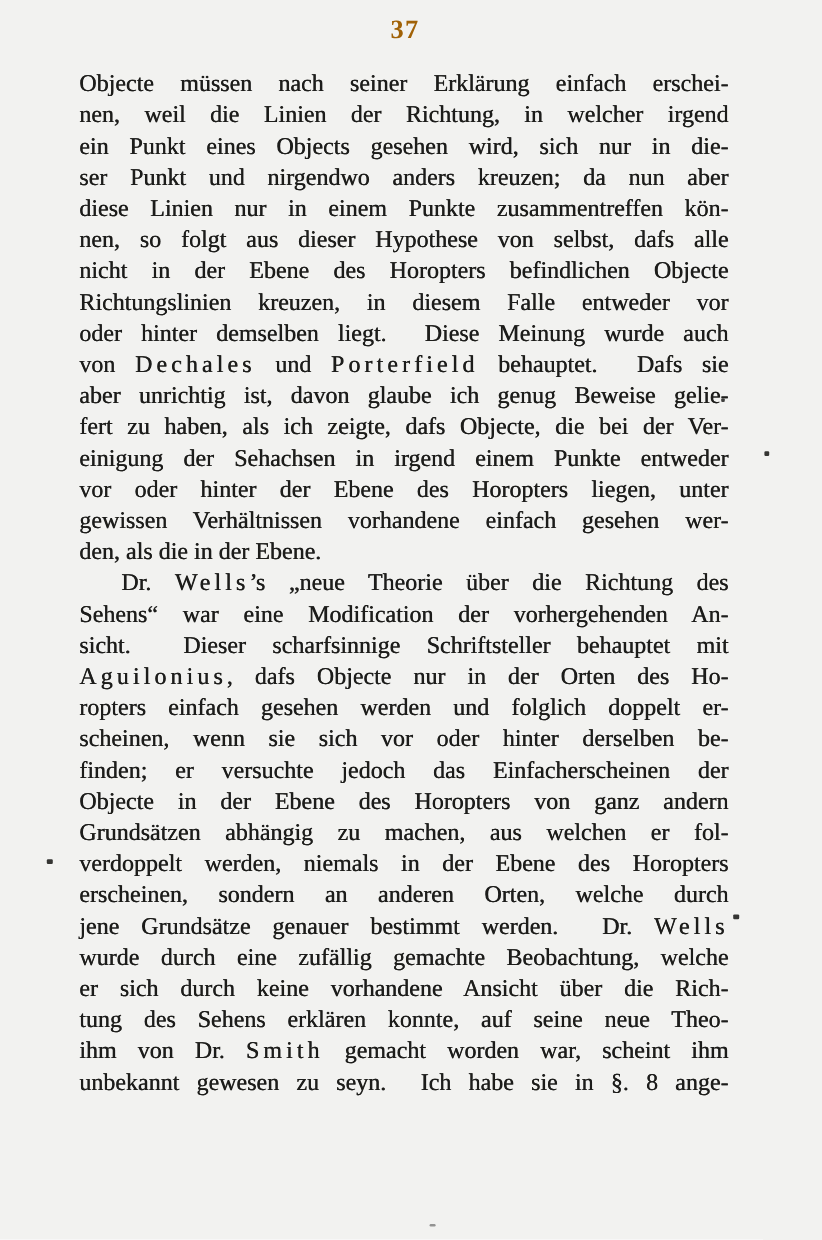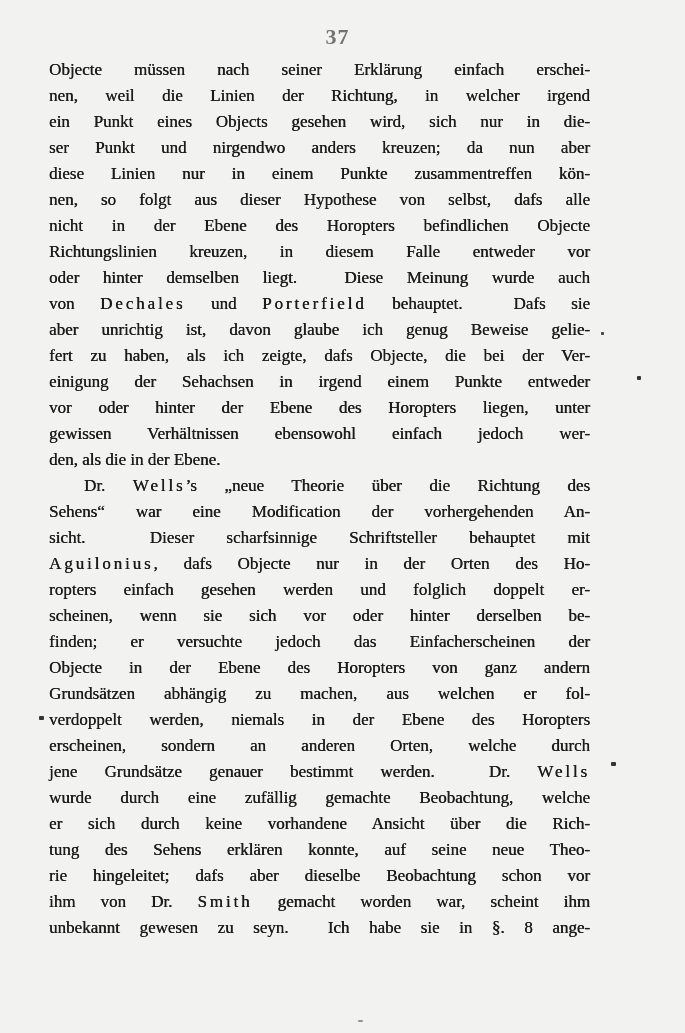--- a/index.html
+++ b/index.html
@@ -13,35 +13,35 @@
     overflow: hidden;
     font-family: "Liberation Serif", "DejaVu Serif", serif;
   }
   .page {
     position: absolute;
     inset: 0;
     background: #f2f2f0;
   }
   .page-number {
     position: absolute;
-    top: 24px;
+    top: 12px;
     left: 0;
     width: 675px;
     text-align: center;
     font-size: 22px;
     font-weight: bold;
     letter-spacing: 1px;
-    color: #737373;
+    color: #a16207;
   }
   .page-text {
     position: absolute;
     top: 57px;
-    left: 49px;
+    left: 66px;
     width: 541px;
-    font-size: 17px;
+    font-size: 20px;
     line-height: 26px;
     color: #1d1d1b;
     text-shadow: 0.35px 0 0 currentColor;
   }
   .line {
     height: 26px;
     text-align: justify;
     text-align-last: left;
     white-space: nowrap;
   }
@@ -74,38 +74,37 @@
       <div class="line just"><span>diese Linien nur in einem Punkte zusammentreffen kön-</span></div>
       <div class="line just"><span>nen, so folgt aus dieser Hypothese von selbst, dafs alle</span></div>
       <div class="line just"><span>nicht in der Ebene des Horopters befindlichen Objecte</span></div>
       <div class="line just"><span>Richtungslinien kreuzen, in diesem Falle entweder vor</span></div>
       <div class="line just"><span>oder hinter demselben liegt.&nbsp; Diese Meinung wurde auch</span></div>
       <div class="line just"><span>von </span><span class="spaced">Dechales</span><span> und </span><span class="spaced">Porterfield</span><span> behauptet.&nbsp; Dafs sie</span></div>
       <div class="line just"><span>aber unrichtig ist, davon glaube ich genug Beweise gelie-</span></div>
       <div class="line just"><span>fert zu haben, als ich zeigte, dafs Objecte, die bei der Ver-</span></div>
       <div class="line just"><span>einigung der Sehachsen in irgend einem Punkte entweder</span></div>
       <div class="line just"><span>vor oder hinter der Ebene des Horopters liegen, unter</span></div>
-      <div class="line just"><span>gewissen Verhältnissen ebensowohl einfach jedoch wer-</span></div>
+      <div class="line just"><span>gewissen Verhältnissen vorhandene einfach gesehen wer-</span></div>
       <div class="line"><span>den, als die in der Ebene.</span></div>
       <div class="line just indent"><span>Dr. </span><span class="spaced">Wells</span><span>’s „neue Theorie über die Richtung des</span></div>
       <div class="line just"><span>Sehens“ war eine Modification der vorhergehenden An-</span></div>
       <div class="line just"><span>sicht.&nbsp; Dieser scharfsinnige Schriftsteller behauptet mit</span></div>
       <div class="line just"><span class="spaced">Aguilonius</span><span>, dafs Objecte nur in der Orten des Ho-</span></div>
       <div class="line just"><span>ropters einfach gesehen werden und folglich doppelt er-</span></div>
       <div class="line just"><span>scheinen, wenn sie sich vor oder hinter derselben be-</span></div>
       <div class="line just"><span>finden; er versuchte jedoch das Einfacherscheinen der</span></div>
       <div class="line just"><span>Objecte in der Ebene des Horopters von ganz andern</span></div>
       <div class="line just"><span>Grundsätzen abhängig zu machen, aus welchen er fol-</span></div>
       <div class="line just"><span>verdoppelt werden, niemals in der Ebene des Horopters</span></div>
       <div class="line just"><span>erscheinen, sondern an anderen Orten, welche durch</span></div>
       <div class="line just"><span>jene Grundsätze genauer bestimmt werden.&nbsp; Dr. </span><span class="spaced">Wells</span></div>
       <div class="line just"><span>wurde durch eine zufällig gemachte Beobachtung, welche</span></div>
       <div class="line just"><span>er sich durch keine vorhandene Ansicht über die Rich-</span></div>
       <div class="line just"><span>tung des Sehens erklären konnte, auf seine neue Theo-</span></div>
-      <div class="line just"><span>rie hingeleitet; dafs aber dieselbe Beobachtung schon vor</span></div>
       <div class="line just"><span>ihm von Dr. </span><span class="spaced">Smith</span><span> gemacht worden war, scheint ihm</span></div>
       <div class="line just"><span>unbekannt gewesen zu seyn.&nbsp; Ich habe sie in §. 8 ange-</span></div>
     </div>
 <div class="speck" style="left: 601px; top: 332px; width: 3px; height: 3px; opacity: 0.85;"></div>
     <div class="speck" style="left: 637px; top: 376px; width: 4px; height: 4px; opacity: 0.9;"></div>
     <div class="speck" style="left: 611px; top: 762px; width: 5px; height: 4px; opacity: 0.9;"></div>
     <div class="speck" style="left: 39px; top: 716px; width: 5px; height: 4px; opacity: 0.9;"></div>
     <div class="speck" style="left: 358px; top: 1020px; width: 5px; height: 2px; opacity: 0.45;"></div>
   </div>
 

